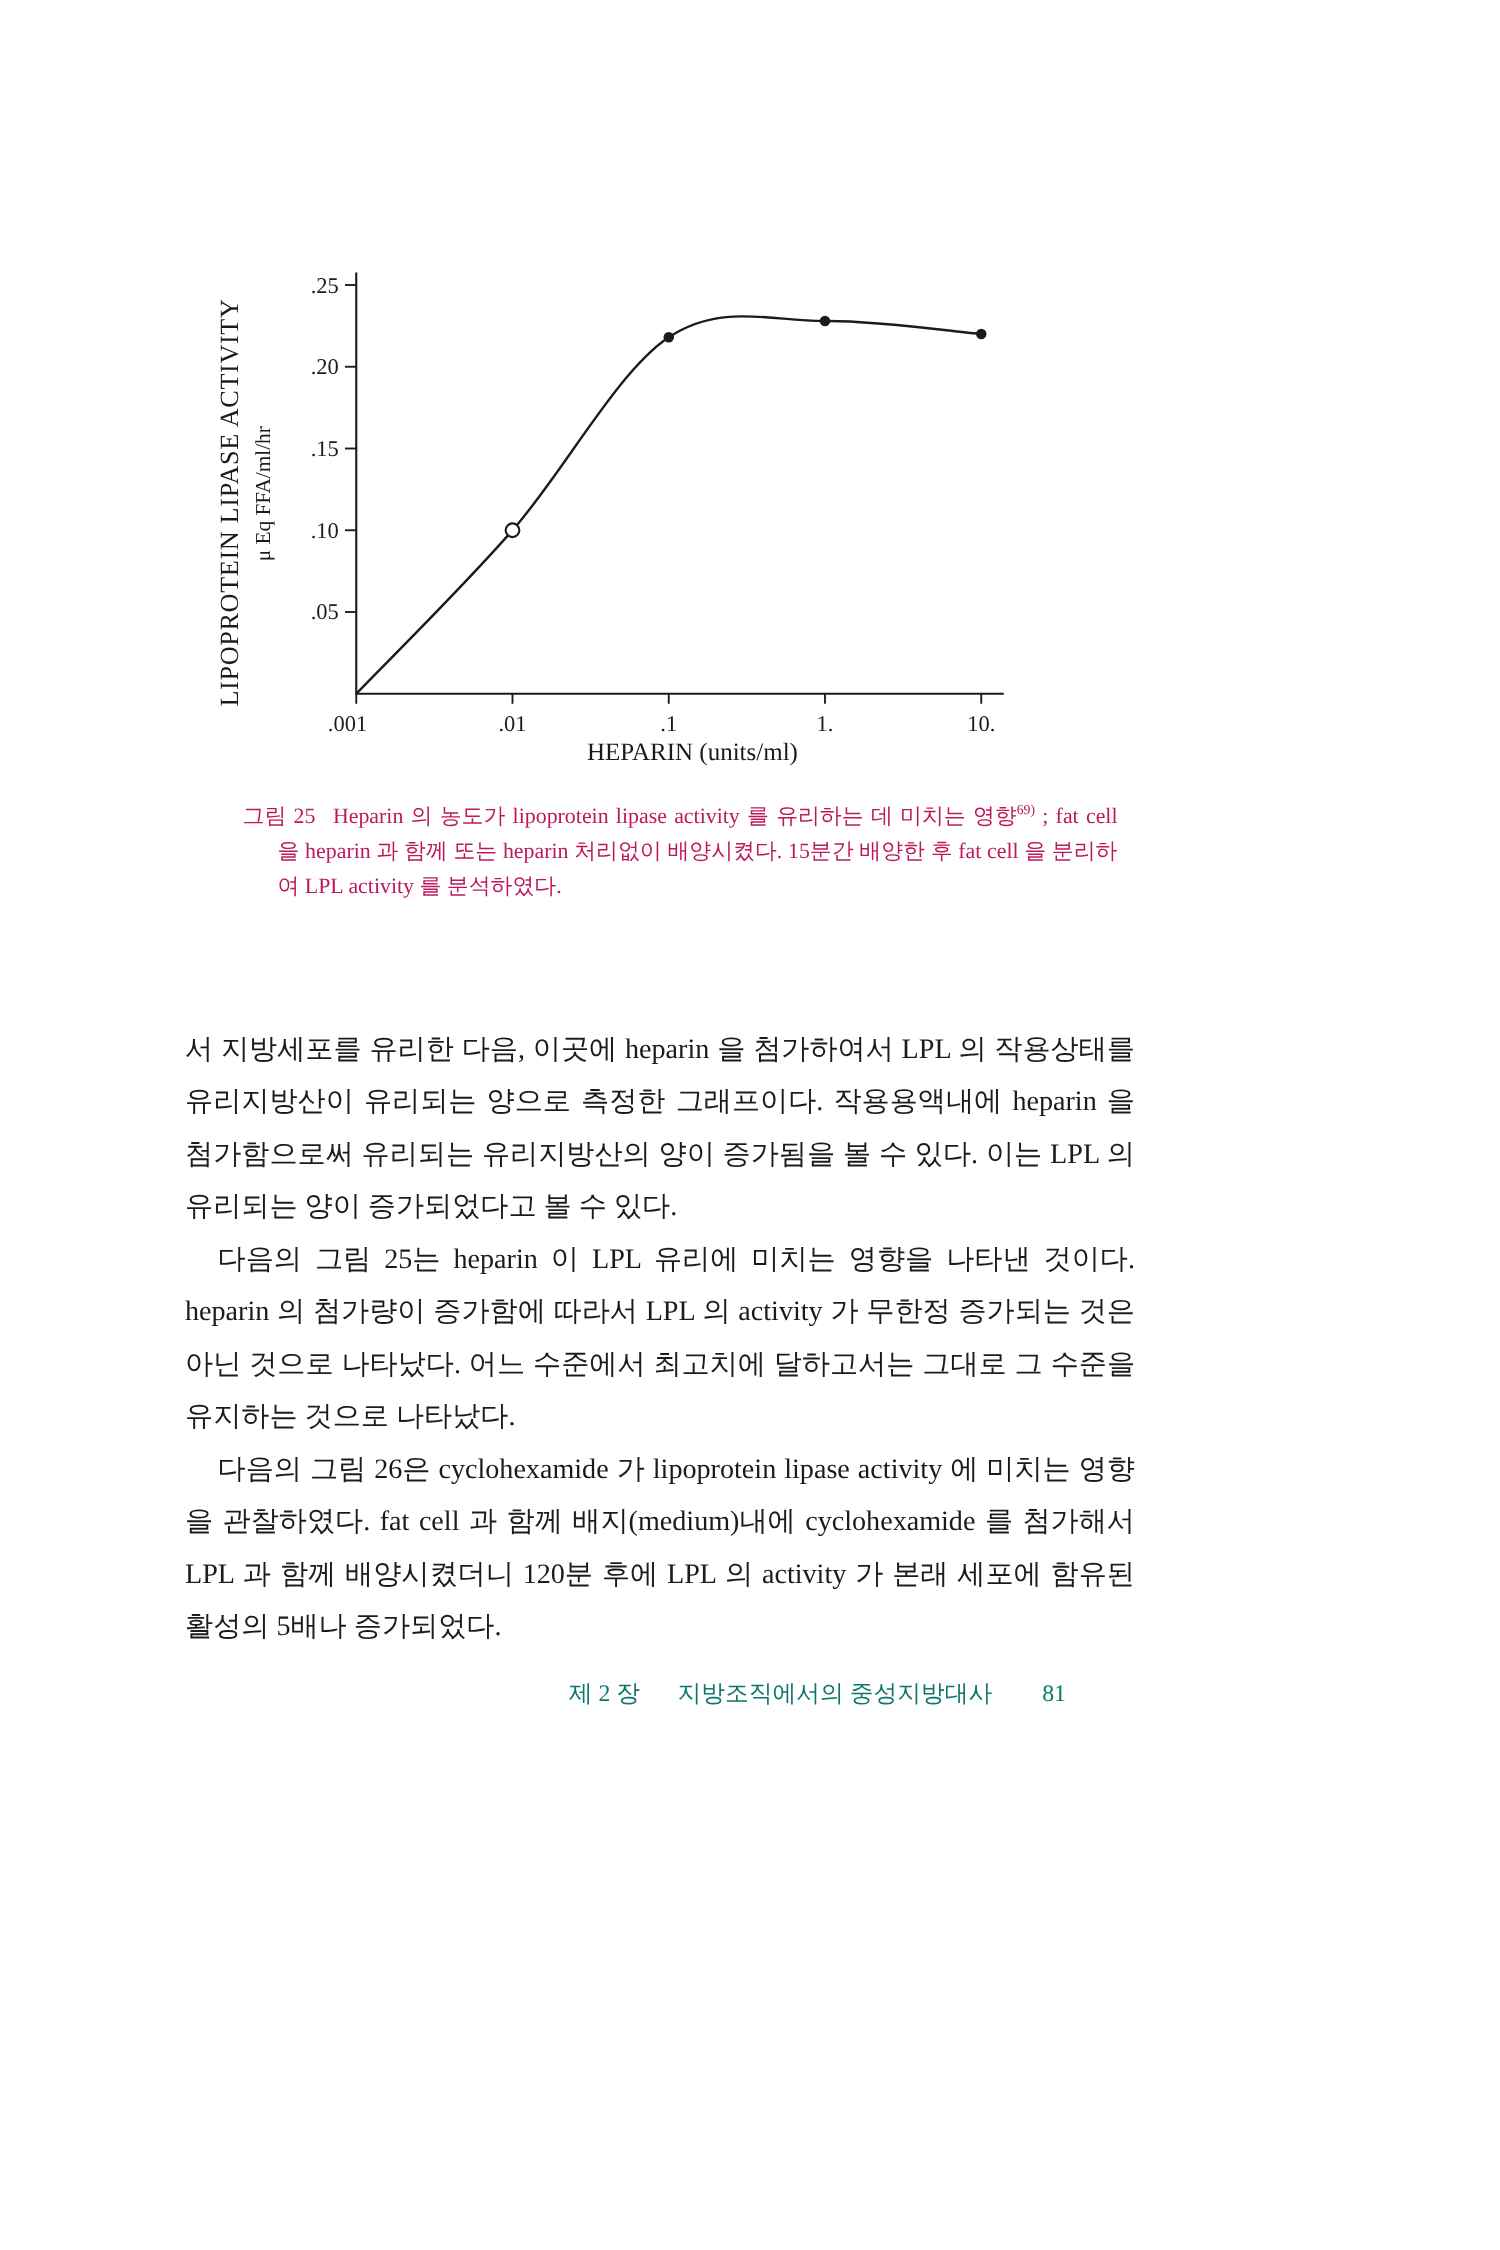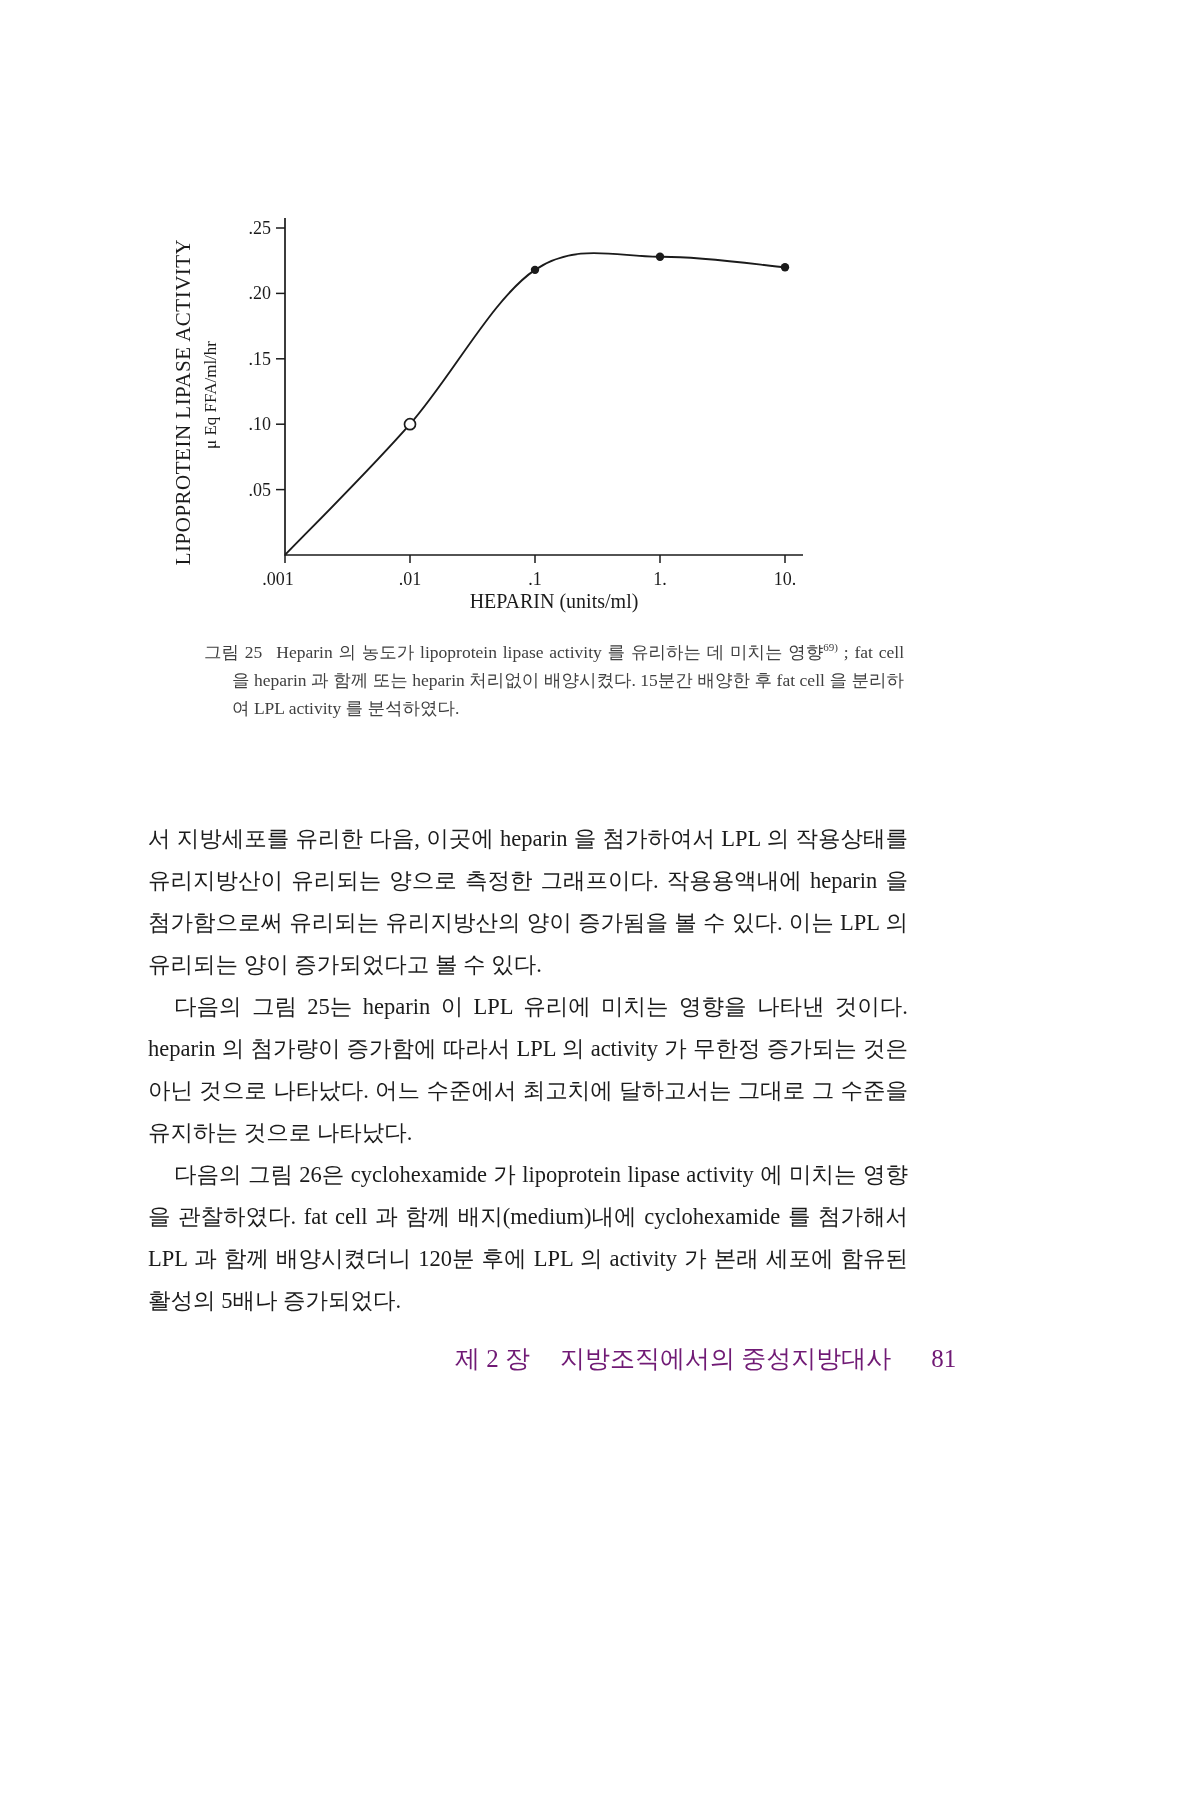--- a/index.html
+++ b/index.html
@@ -4,35 +4,35 @@
 <style>
   html,body{margin:0;padding:0;background:#ffffff;}
   body{
     width:1200px;height:1800px;position:relative;overflow:hidden;
     font-family:"Liberation Serif","DejaVu Serif",serif;color:#1d1d1d;
   }
   .page{position:absolute;inset:0;background:#ffffff;}
   .chart-area{position:absolute;left:168px;top:190px;width:700px;height:450px;}
   svg{font-family:"Liberation Serif","DejaVu Serif",serif;}
   .caption{
-    position:absolute;left:204px;top:638px;width:672px;
-    font-size:17.5px;line-height:28px;color:#404040;
+    position:absolute;left:194px;top:638px;width:672px;
+    font-size:17.5px;line-height:28px;color:#be185d;
     padding-left:28px;text-indent:-28px;text-align:justify;
   }
   .cap-label{margin-right:14px;}
   sup{font-size:11px;vertical-align:super;line-height:0;}
   .body-text{
     position:absolute;left:148px;top:818px;width:760px;
     font-size:22.5px;line-height:42px;color:#1b1b1b;text-align:justify;
   }
   .body-text p{margin:0;}
   .body-text p.indent{text-indent:26px;}
   .footer{
     position:absolute;left:455px;top:1342px;
-    font-size:25px;color:#701a75;white-space:nowrap;
+    font-size:19px;color:#0f766e;white-space:nowrap;
   }
   .footer .gap1{display:inline-block;width:30px;}
   .footer .gap2{display:inline-block;width:40px;}
 </style>
 </head>
 <body>
 
 <div class="page">
 
   <div class="chart-area">

